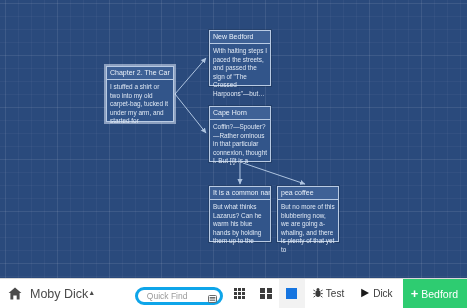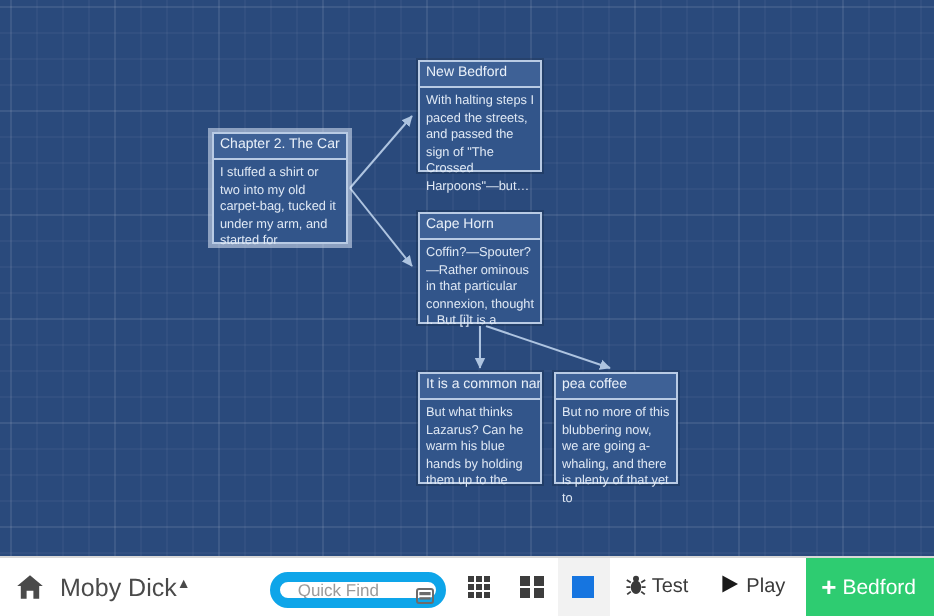--- a/index.html
+++ b/index.html
@@ -127,21 +127,21 @@
     margin-left: auto;
     margin-right: 4px;
     position: relative;
     width: 88px;
     height: 18px;
   }
   #search-input {
     box-sizing: border-box;
     width: 88px;
     height: 18px;
-    border: 5px solid #0ea5e9;
+    border: 3px solid #0ea5e9;
     border-radius: 9px;
     font-size: 8.5px;
     color: #555;
     padding: 0 18px 0 9px;
     outline: none;
     font-family: "Liberation Sans", sans-serif;
     background: #fff;
   }
   #search-input::placeholder { color: #9a9a9a; }
   #search-icon {
@@ -303,21 +303,21 @@
       </span>
       <span>Test</span>
     </div>
 
     <div class="tool-btn">
       <span>
         <svg width="10" height="10" viewBox="0 0 10 10" aria-hidden="true">
           <path d="M1.2 0.8 L9 5 L1.2 9.2 Z" fill="#1a1a1a"></path>
         </svg>
       </span>
-      <span>Play</span>
+      <span>Dick</span>
     </div>
 
     <div id="passage-btn">
       <span class="plus">+</span>
       <span>Bedford</span>
     </div>
 
   </div>
 </div>
 

